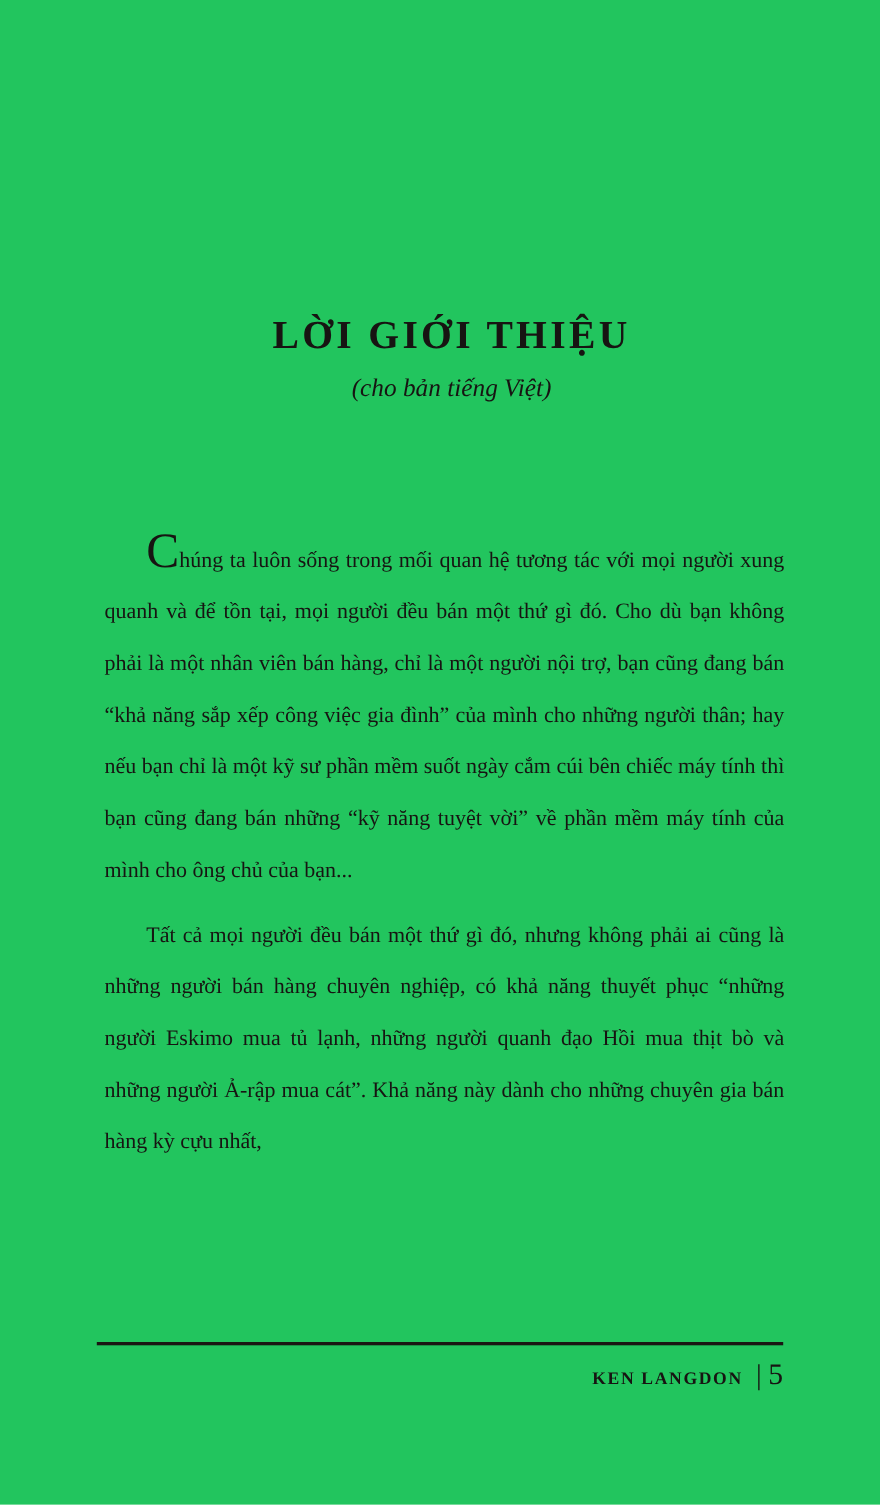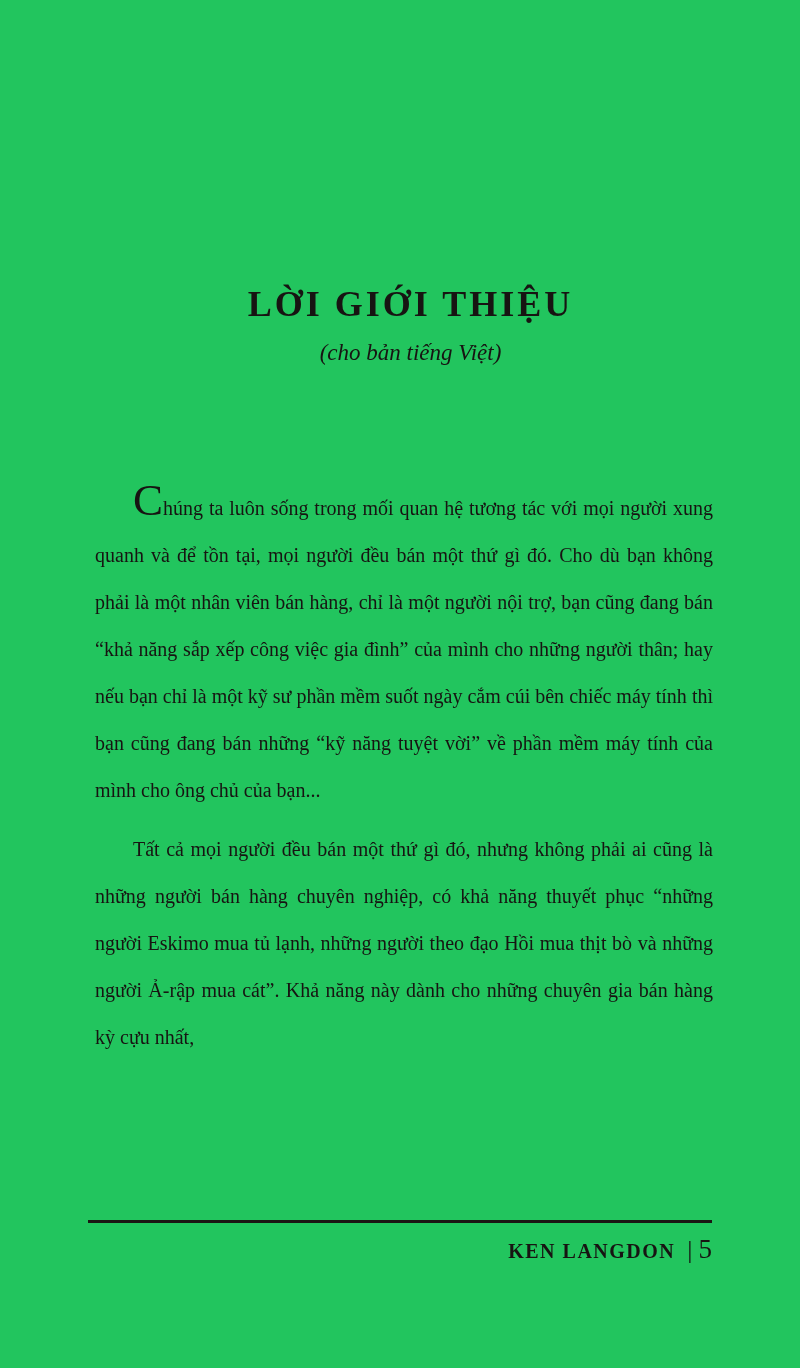--- a/index.html
+++ b/index.html
@@ -69,21 +69,21 @@
   }
   .footer {
     position: absolute;
     top: 1234px;
     left: 88px;
     width: 624px;
     text-align: right;
     white-space: nowrap;
   }
   .footer .author {
-    font-size: 20px;
+    font-size: 16px;
     font-weight: bold;
     letter-spacing: 1.5px;
   }
   .footer .sep {
     font-size: 26px;
     font-weight: normal;
     margin: 0 6px 0 12px;
   }
   .footer .pagenum {
     font-size: 27px;
@@ -94,21 +94,21 @@
 <body>
 
 <div class="page">
 
   <h1 class="title">LỜI GIỚI THIỆU</h1>
 
   <div class="subtitle">(cho bản tiếng Việt)</div>
 
   <div class="body-block">
     <p class="para para-first">Chúng ta luôn sống trong mối quan hệ tương tác với mọi người xung quanh và để tồn tại, mọi người đều bán một thứ gì đó. Cho dù bạn không phải là một nhân viên bán hàng, chỉ là một người nội trợ, bạn cũng đang bán “khả năng sắp xếp công việc gia đình” của mình cho những người thân; hay nếu bạn chỉ là một kỹ sư phần mềm suốt ngày cắm cúi bên chiếc máy tính thì bạn cũng đang bán những “kỹ năng tuyệt vời” về phần mềm máy tính của mình cho ông chủ của bạn...</p>
-    <p class="para">Tất cả mọi người đều bán một thứ gì đó, nhưng không phải ai cũng là những người bán hàng chuyên nghiệp, có khả năng thuyết phục “những người Eskimo mua tủ lạnh, những người theo đạo Hồi mua thịt bò và những người Ả-rập mua cát”. Khả năng này dành cho những chuyên gia bán hàng kỳ cựu nhất,</p>
+    <p class="para">Tất cả mọi người đều bán một thứ gì đó, nhưng không phải ai cũng là những người bán hàng chuyên nghiệp, có khả năng thuyết phục “những người Eskimo mua tủ lạnh, những người quanh đạo Hồi mua thịt bò và những người Ả-rập mua cát”. Khả năng này dành cho những chuyên gia bán hàng kỳ cựu nhất,</p>
   </div>
 
   <div class="footer-rule"></div>
 
   <div class="footer">
     <span class="author">KEN LANGDON</span><span class="sep">|</span><span class="pagenum">5</span>
   </div>
 
 </div>
 

